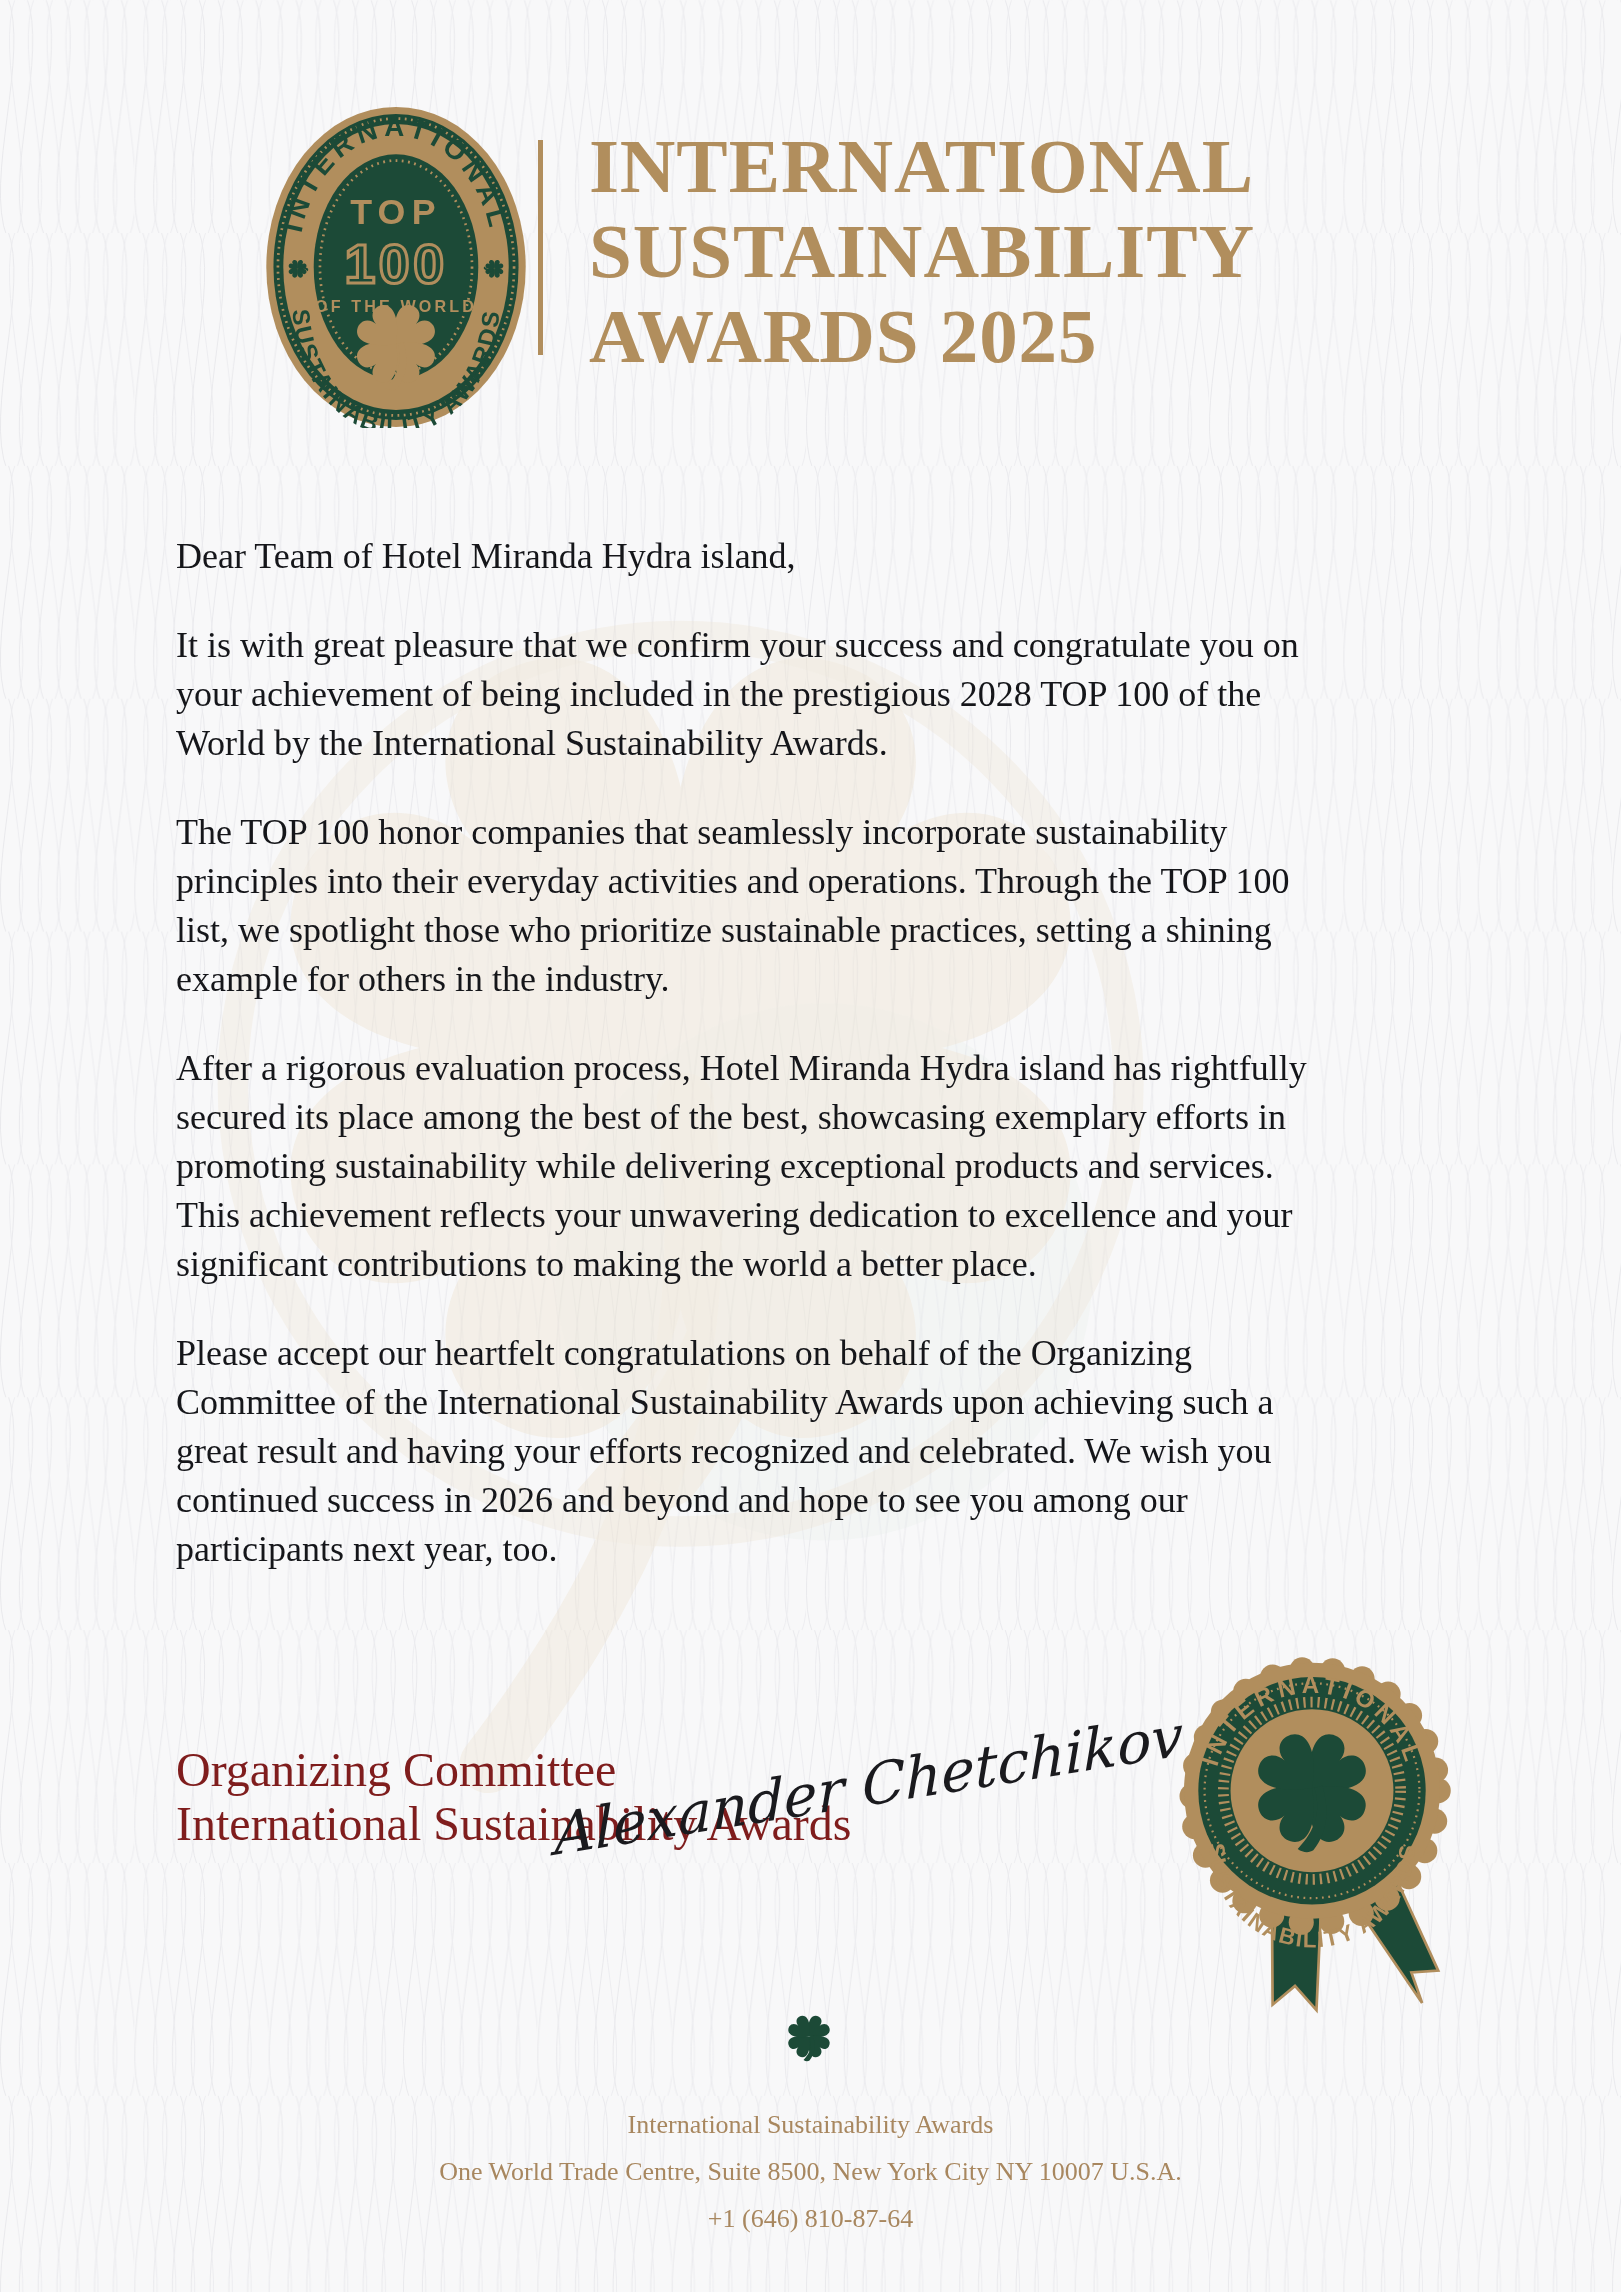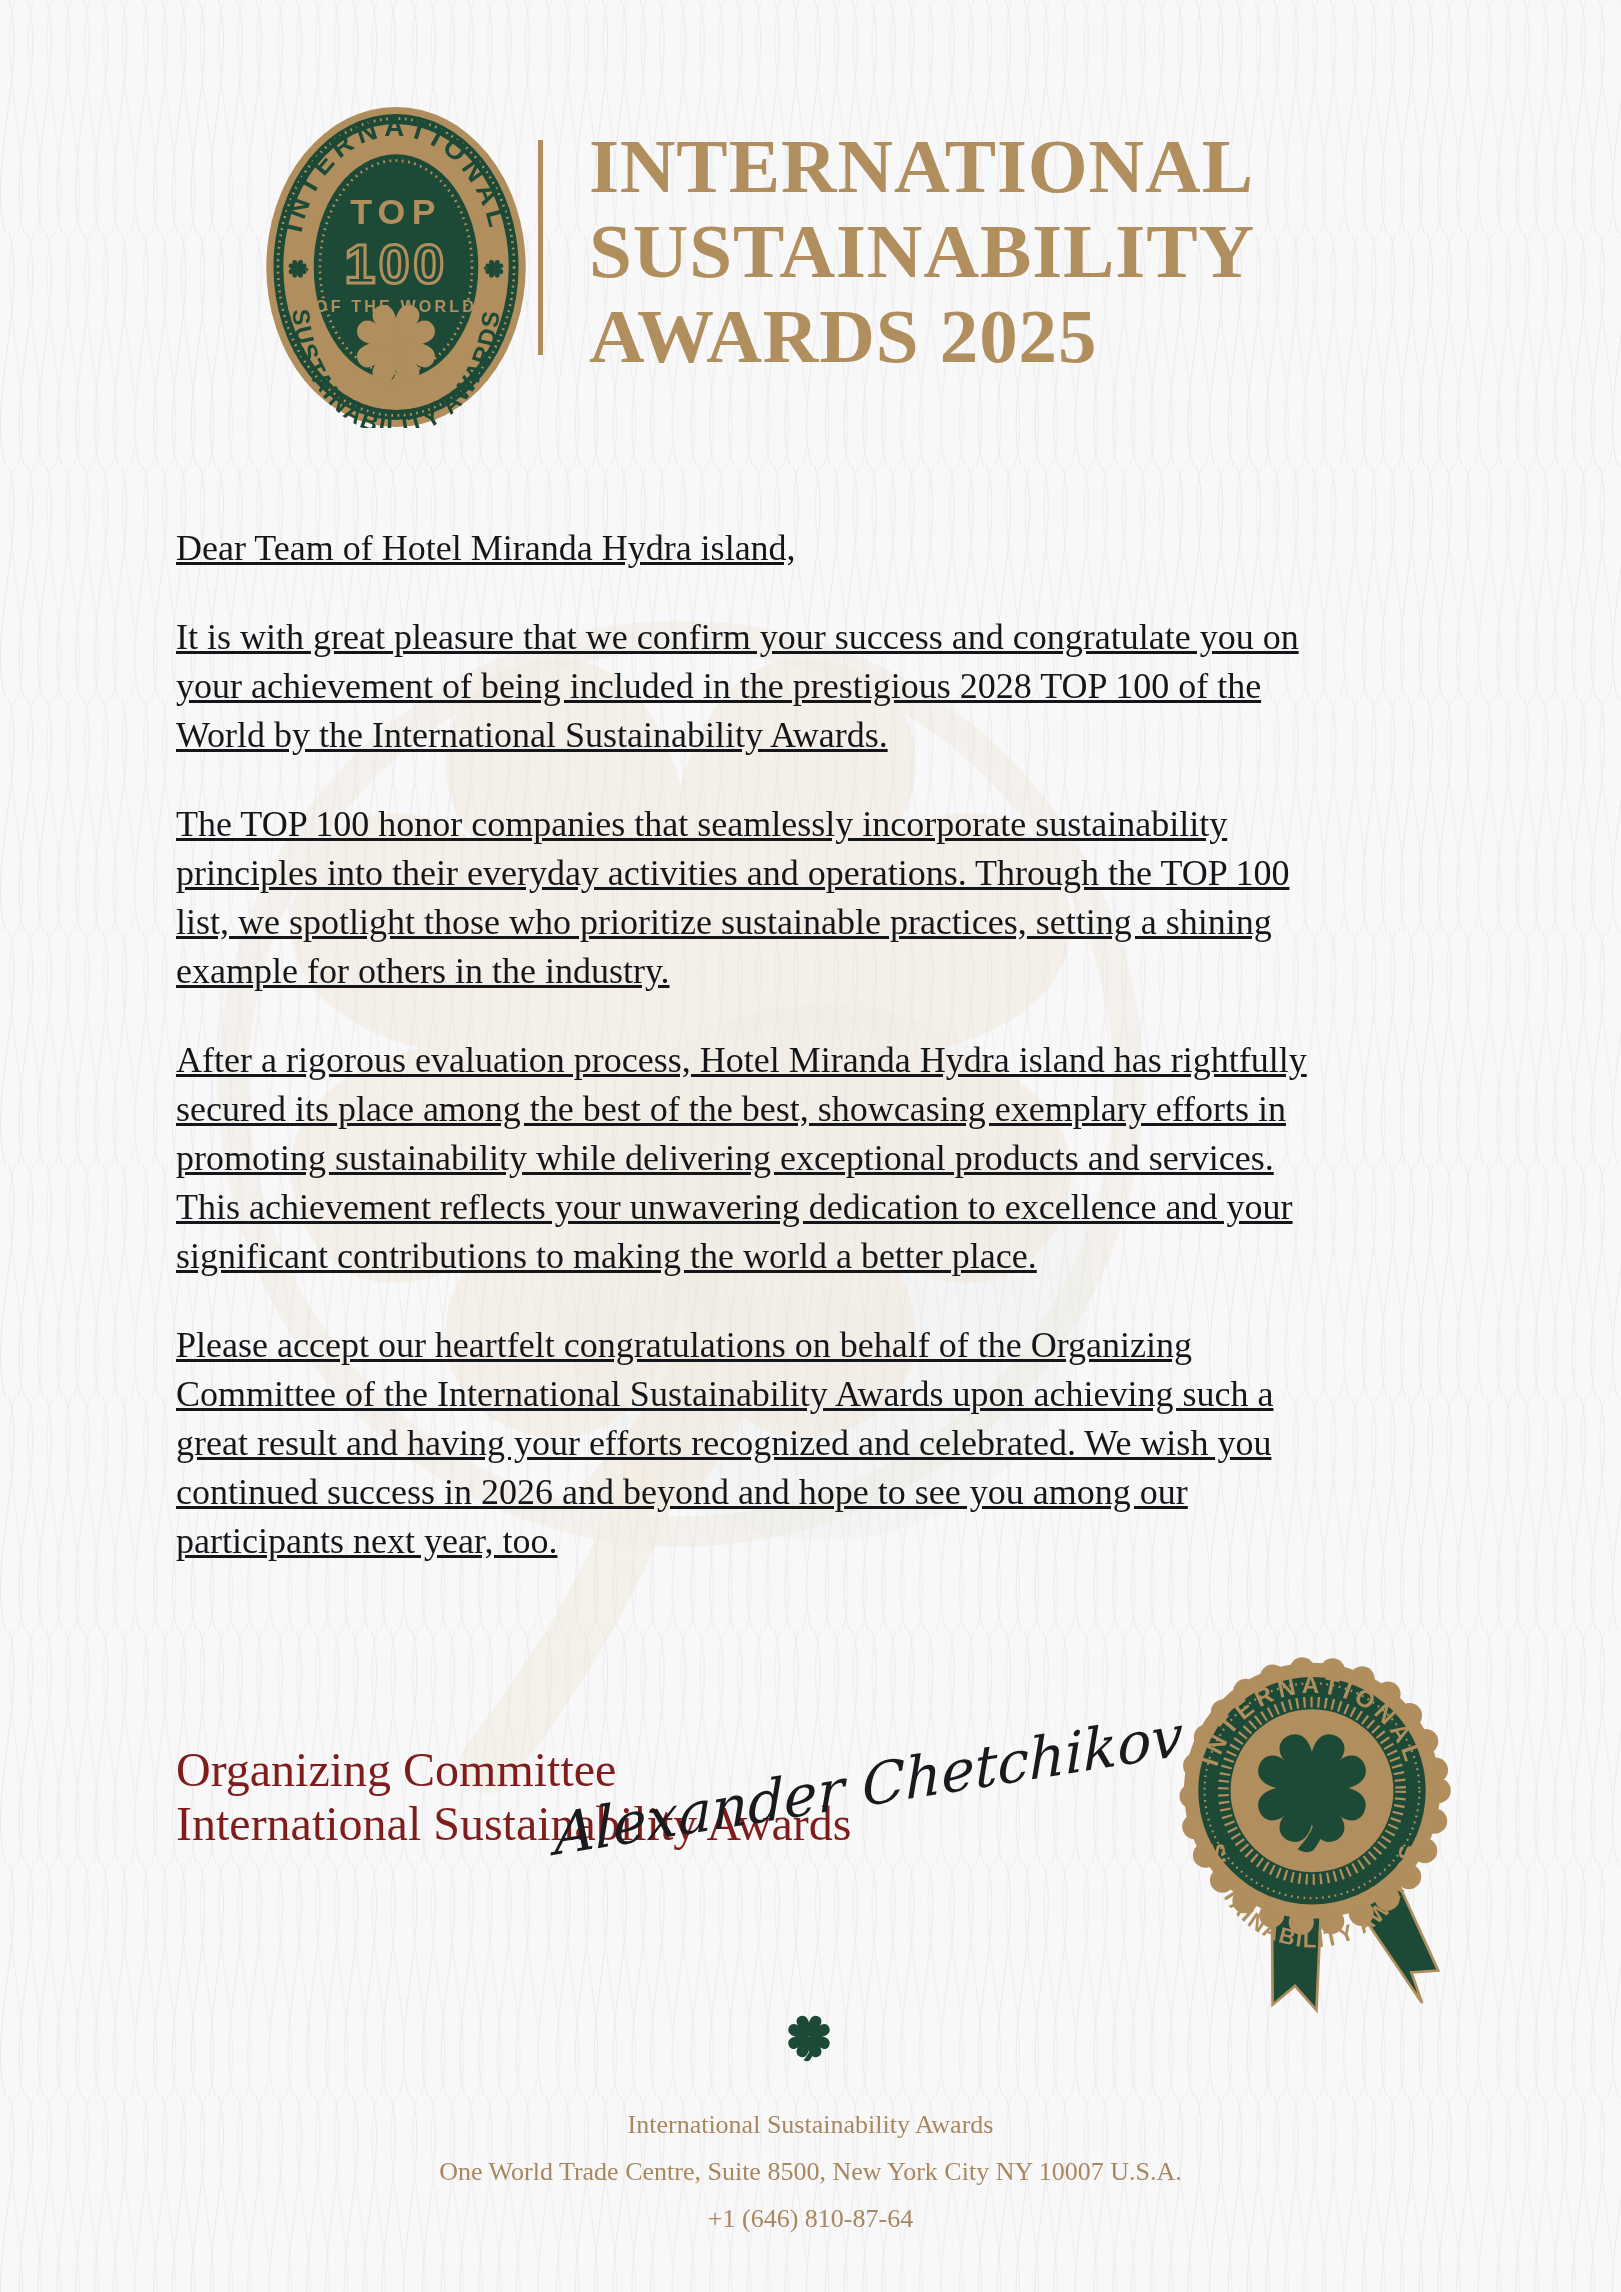--- a/index.html
+++ b/index.html
@@ -9,21 +9,21 @@
   }
   .bg-svg{position:absolute;left:0;top:0;}
   .badge-wrap{position:absolute;left:265px;top:106px;width:262px;height:322px;}
   .divider{position:absolute;left:538px;top:140px;width:4.5px;height:215px;background:#b18e5d;}
   .title{
     position:absolute;left:589px;top:124px;margin:0;
     font-size:77px;line-height:85px;font-weight:bold;letter-spacing:0.9px;
     color:#b18e5d;white-space:pre;font-family:"Liberation Serif",serif;
   }
   .letter{position:absolute;left:176px;top:524px;width:1343px;font-size:36px;line-height:49px;color:#15161a;}
-  .letter p{margin:0 0 40px 0;white-space:pre;text-decoration:underline;}
+  .letter p{margin:8px 0 40px 0;white-space:pre;}
   .signoff{position:absolute;left:176px;top:1743px;font-size:48px;line-height:54px;white-space:pre;color:#7f1d1d;}
   .signature{
     position:absolute;left:555px;top:1802px;width:573px;
     font-family:"DejaVu Serif",serif;font-style:italic;font-size:57px;
     color:#1a1a1e;transform:rotate(-9deg) skewX(-8deg);transform-origin:left bottom;
     white-space:pre;
   }
   .seal-wrap{position:absolute;left:1164px;top:1643px;width:296px;height:376px;}
   .footer-clover{position:absolute;left:785px;top:2011px;width:48px;height:56px;}
   .footer{

